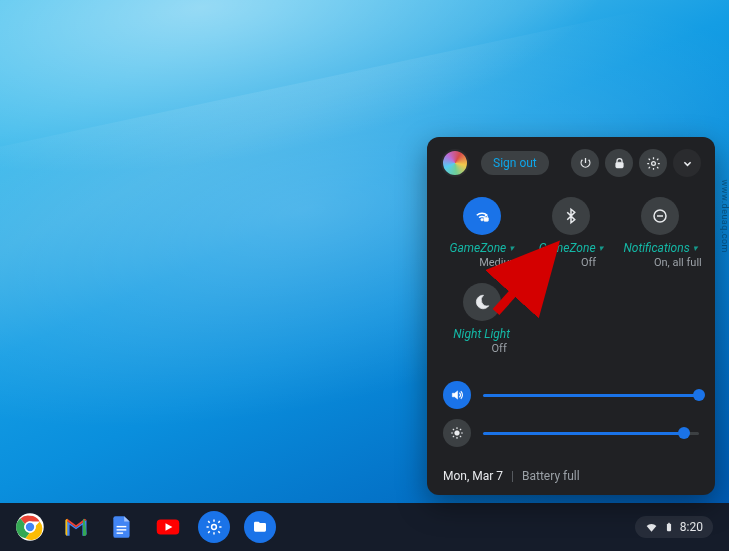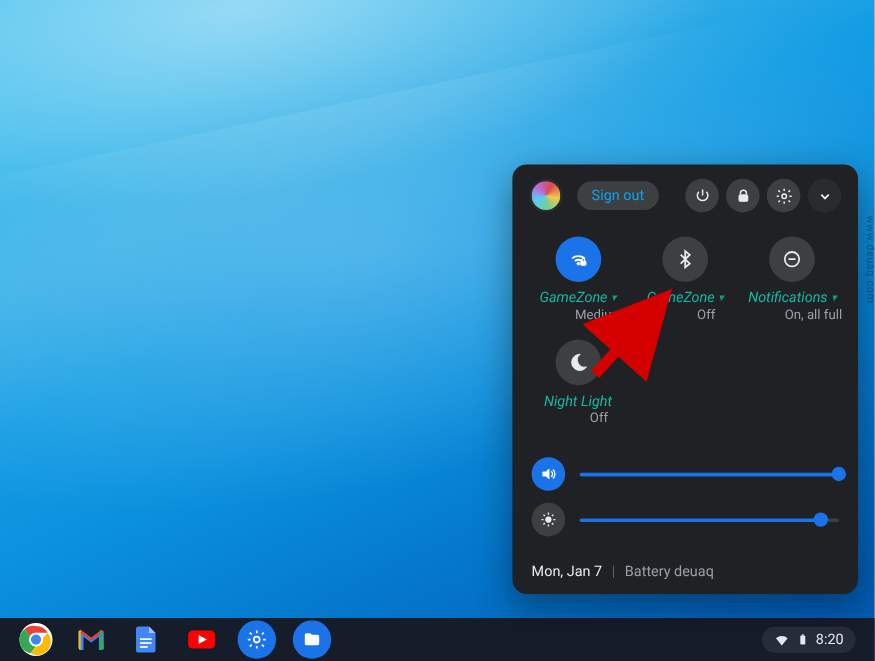--- a/index.html
+++ b/index.html
@@ -22,21 +22,21 @@
   }
   .wallpaper::after {
     content:"";
     position:absolute; left:-120px; top:60px; width:1100px; height:420px;
     background: radial-gradient(ellipse 760px 300px at 40% 30%, rgba(255,255,255,0.25), rgba(255,255,255,0) 65%);
     transform: rotate(-12deg);
   }
 
   
   .shelf {
-    position: absolute; left:0; right:0; bottom:0; height:36px;
+    position: absolute; left:0; right:0; bottom:0; height:48px;
     background: #151c2a;
     display:flex; align-items:center; padding:0 8px;
     z-index: 3;
   }
   .shelf-icons { display:flex; gap:14px; align-items:center; padding-left:6px; }
   .shelf-icon { width:32px; height:32px; border-radius:50%; display:flex; align-items:center; justify-content:center; cursor:pointer; }
   .shelf-right { margin-left:auto; display:flex; align-items:center; gap:8px; color:#e8eaed; font-size:12px; padding-right:8px;}
   .status-pill { display:flex; align-items:center; gap:6px; background:rgba(255,255,255,0.08); border-radius:16px; padding:4px 10px; }
 
   
@@ -205,23 +205,23 @@
             </g>
           </svg>
       </div>
       <div class="slider-track" style="background:linear-gradient(to right,#1a73e8 0 93%,#3c4043 93% 100%);">
         <div class="slider-thumb" style="left:93%;"></div>
       </div>
     </div>
   </div>
 
   <div class="panel-footer">
-    <span>Mon, Jan 7</span>
+    <span>Mon, Mar 7</span>
     <span class="sep">|</span>
-    <span class="batt">Battery deuaq</span>
+    <span class="batt">Battery full</span>
   </div>
 </div>
 
 <svg class="arrow" viewBox="0 0 80 80">
   <defs>
       <marker id="ah" markerWidth="8" markerHeight="8" refX="6" refY="4" orient="auto">
         <path d="M0 0L8 4L0 8Z" fill="#d40000"></path>
       </marker>
     </defs>
   <line x1="10" y1="72" x2="62" y2="14" stroke="#d40000" stroke-width="9" marker-end="url(#ah)"></line>

